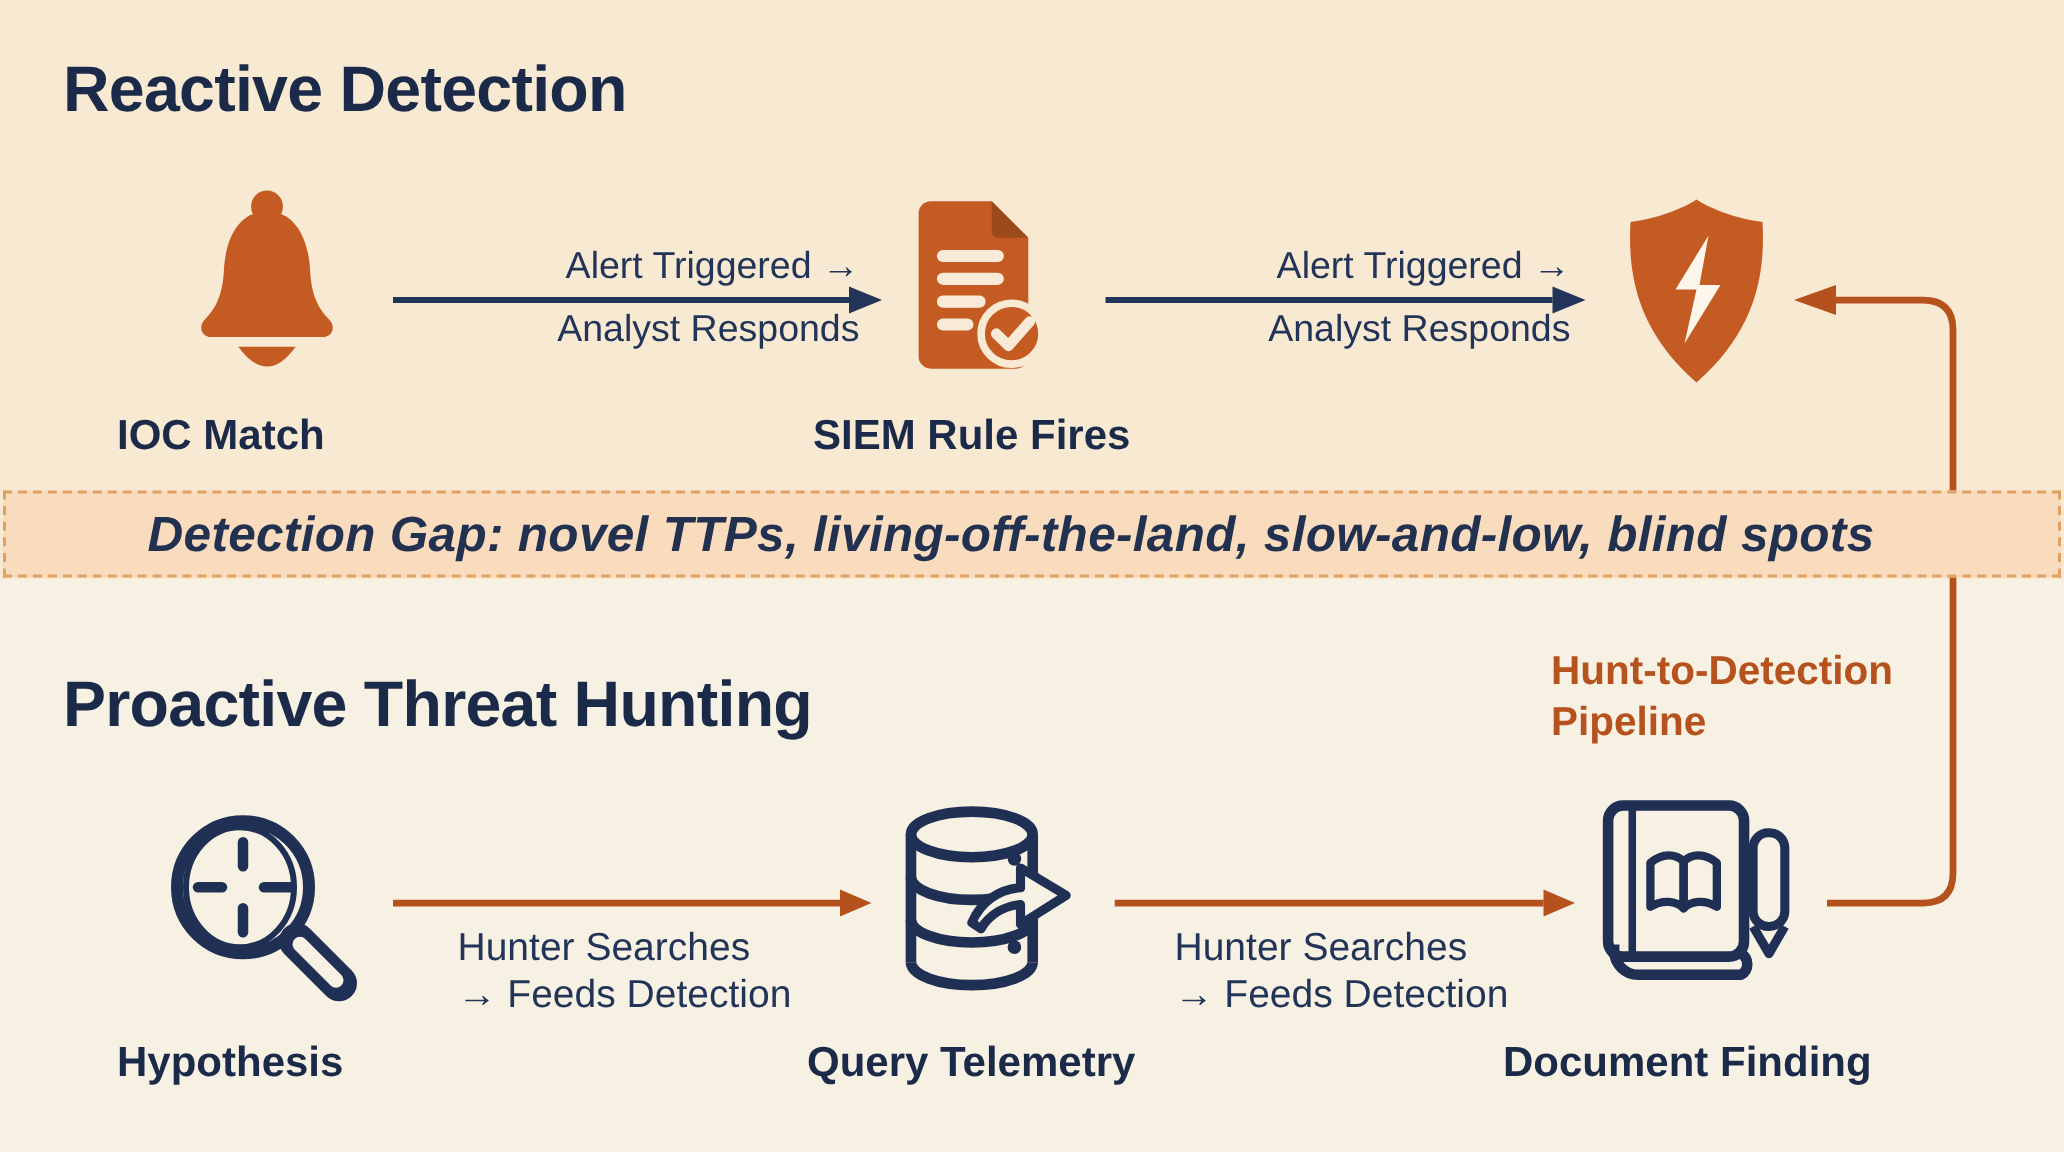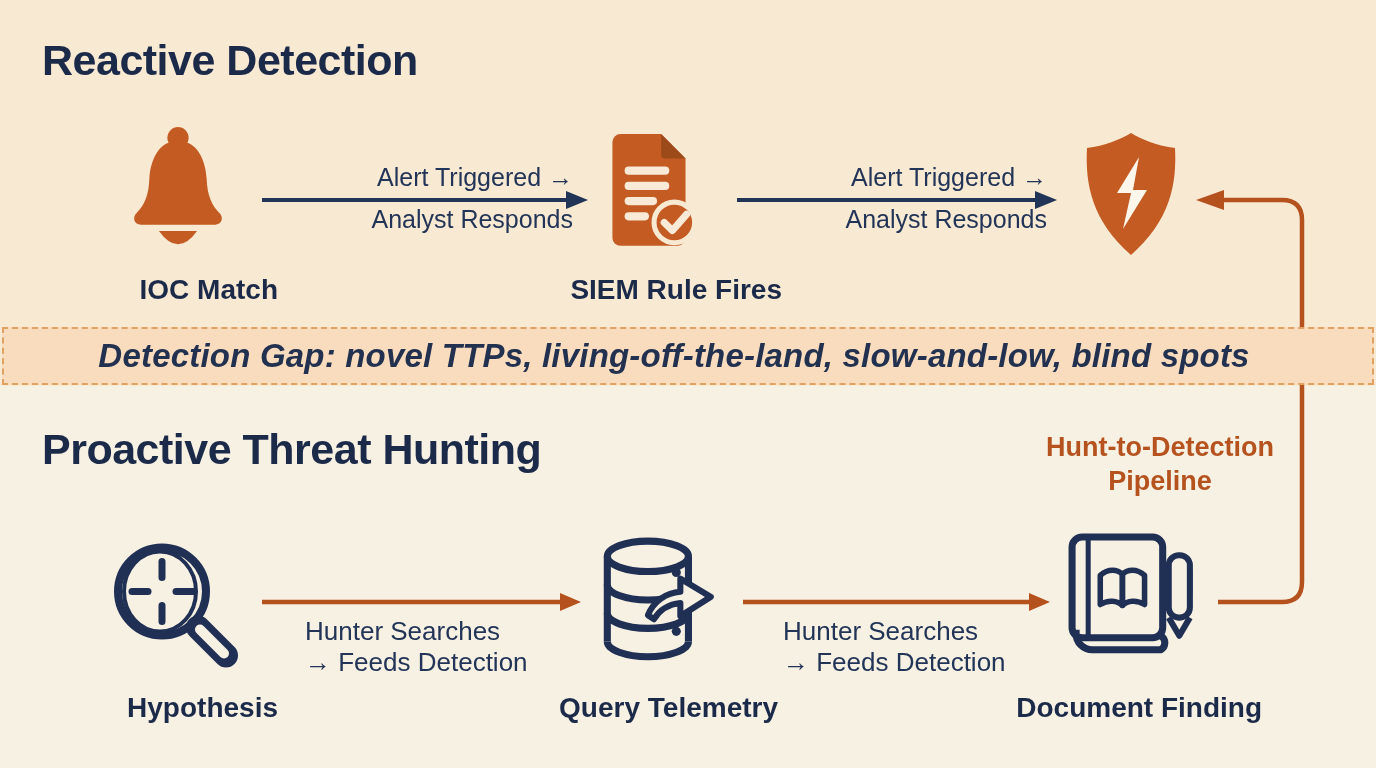--- a/index.html
+++ b/index.html
@@ -17,35 +17,35 @@
   }
   .gap-band .gap-text{
     font-size:33px;font-style:italic;font-weight:600;color:#22314f;
     transform:translateX(-14px);letter-spacing:.2px;
   }
   .heading{
     position:absolute;left:42px;font-size:43px;font-weight:800;
     color:#1c2a4a;letter-spacing:-.5px;white-space:nowrap;
   }
   .heading.reactive{top:36px;}
-  .heading.proactive{top:425px;}
+  .heading.proactive{top:446px;}
   .node-label{
     position:absolute;font-size:28px;font-weight:700;color:#1c2a4a;
-    text-align:right;white-space:nowrap;
+    text-align:left;white-space:nowrap;
   }
   .arrow-label{
     position:absolute;font-size:25px;font-weight:500;color:#223457;
     text-align:right;white-space:nowrap;
   }
   .hunt-label{
     position:absolute;font-size:26px;font-weight:500;color:#223457;
     text-align:left;line-height:31px;white-space:nowrap;
   }
   .pipeline-label{
-    position:absolute;top:430px;right:90px;width:252px;text-align:center;
+    position:absolute;top:430px;right:90px;width:252px;text-align:left;
     font-size:27px;font-weight:700;color:#b5521e;line-height:34px;
   }
   .abs{position:absolute;}
   svg{display:block;}
 </style>
 </head>
 <body>
 
 <div class="canvas">
   <div class="bg-top"></div>

